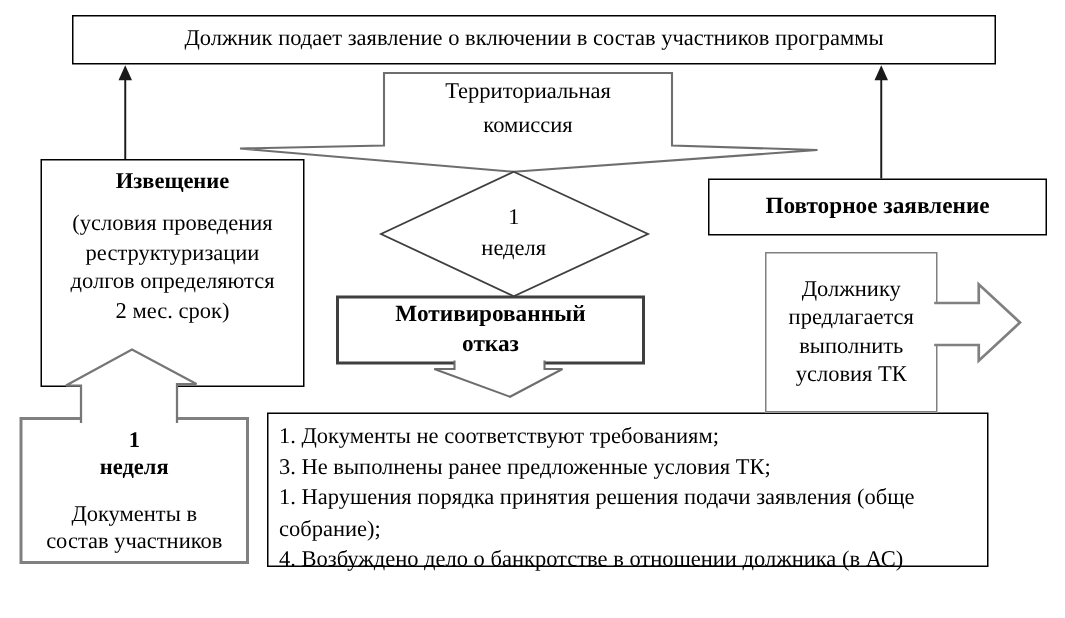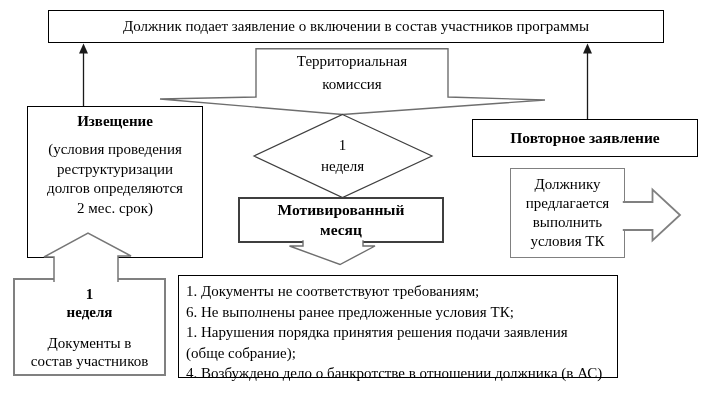--- a/index.html
+++ b/index.html
@@ -15,27 +15,27 @@
   .abs { position: absolute; box-sizing: border-box; }
   .layer-svg   { position: absolute; left: 0; top: 0; z-index: 2; pointer-events: none; }
 
   .box { background: #fff; display: flex; flex-direction: column; align-items: center; justify-content: center; text-align: center; }
 
   .top-box       { left: 48px;  top: 10px;  width: 616px; height: 33px;  border: 1.5px solid #000; font-size: 15px; z-index: 1; }
   .izv-box       { left: 27px;  top: 106px; width: 176px; height: 152px; border: 1.4px solid #000; font-size: 15px; z-index: 1; justify-content: flex-start; padding-top: 6px; }
   .izv-title     { font-weight: bold; }
   .izv-body      { margin-top: 10px; line-height: 19.5px; }
   .povt-box      { left: 472px; top: 119px; width: 226px; height: 38px;  border: 1.8px solid #000; font-weight: bold; font-size: 15.5px; z-index: 1; }
-  .otkaz-box     { left: 238px; top: 197px; width: 206px; height: 46px;  border: 2.4px solid #3f3f3f; font-weight: bold; font-size: 15.5px; line-height: 20px; z-index: 1; }
-  .spisok-box    { left: 178px; top: 275px; width: 440px; height: 103px; border: 1.4px solid #000; font-size: 15px; line-height: 20.5px; z-index: 1;
+  .otkaz-box     { left: 224px; top: 197px; width: 206px; height: 46px;  border: 2.4px solid #3f3f3f; font-weight: bold; font-size: 15.5px; line-height: 20px; z-index: 1; }
+  .spisok-box    { left: 178px; top: 275px; width: 481px; height: 103px; border: 1.4px solid #000; font-size: 15px; line-height: 20.5px; z-index: 1;
                    align-items: flex-start; text-align: left; justify-content: flex-start; padding: 5px 8px 0 7px; }
   .nedelya-box   { left: 13px;  top: 278px; width: 153px; height: 98px;  border: 2px solid #808080; font-size: 15px; line-height: 18px; z-index: 1; }
   .nedelya-bold  { font-weight: bold; }
   .nedelya-gap   { height: 13px; }
-  .dolzh-box     { left: 510px; top: 168px; width: 115px; height: 90px;  border: 1.9px solid #808080; font-size: 15px; line-height: 19px; z-index: 1; }
+  .dolzh-box     { left: 510px; top: 168px; width: 115px; height: 107px;  border: 1.9px solid #808080; font-size: 15px; line-height: 19px; z-index: 1; }
 
   .komissiya-label { left: 256px; top: 48px;  width: 192px; height: 50px; display: flex; flex-direction: column; align-items: center; justify-content: center; text-align: center; font-size: 15px; line-height: 23px; z-index: 3; }
   .diamond-label   { left: 274px; top: 130px; width: 137px; height: 52px; display: flex; flex-direction: column; align-items: center; justify-content: center; text-align: center; font-size: 15px; line-height: 21px; z-index: 3; }
 </style>
 </head>
 <body>
 
 <div class="canvas">
 
   <div class="abs box top-box">
@@ -51,26 +51,26 @@
       <div>2 мес. срок)</div>
     </div>
   </div>
 
   <div class="abs box povt-box">
     <span>Повторное заявление</span>
   </div>
 
   <div class="abs box otkaz-box">
     <div>Мотивированный</div>
-    <div>месяц</div>
+    <div>отказ</div>
   </div>
 
   <div class="abs box spisok-box">
     <div>1. Документы не соответствуют требованиям;</div>
-    <div>6. Не выполнены ранее предложенные условия ТК;</div>
+    <div>3. Не выполнены ранее предложенные условия ТК;</div>
     <div>1. Нарушения порядка принятия решения подачи заявления (обще собрание);</div>
     <div>4. Возбуждено дело о банкротстве в отношении должника (в АС)</div>
   </div>
 
   <div class="abs box nedelya-box">
     <div class="nedelya-bold">1</div>
     <div class="nedelya-bold">неделя</div>
     <div class="nedelya-gap"></div>
     <div>Документы в</div>
     <div>состав участников</div>

